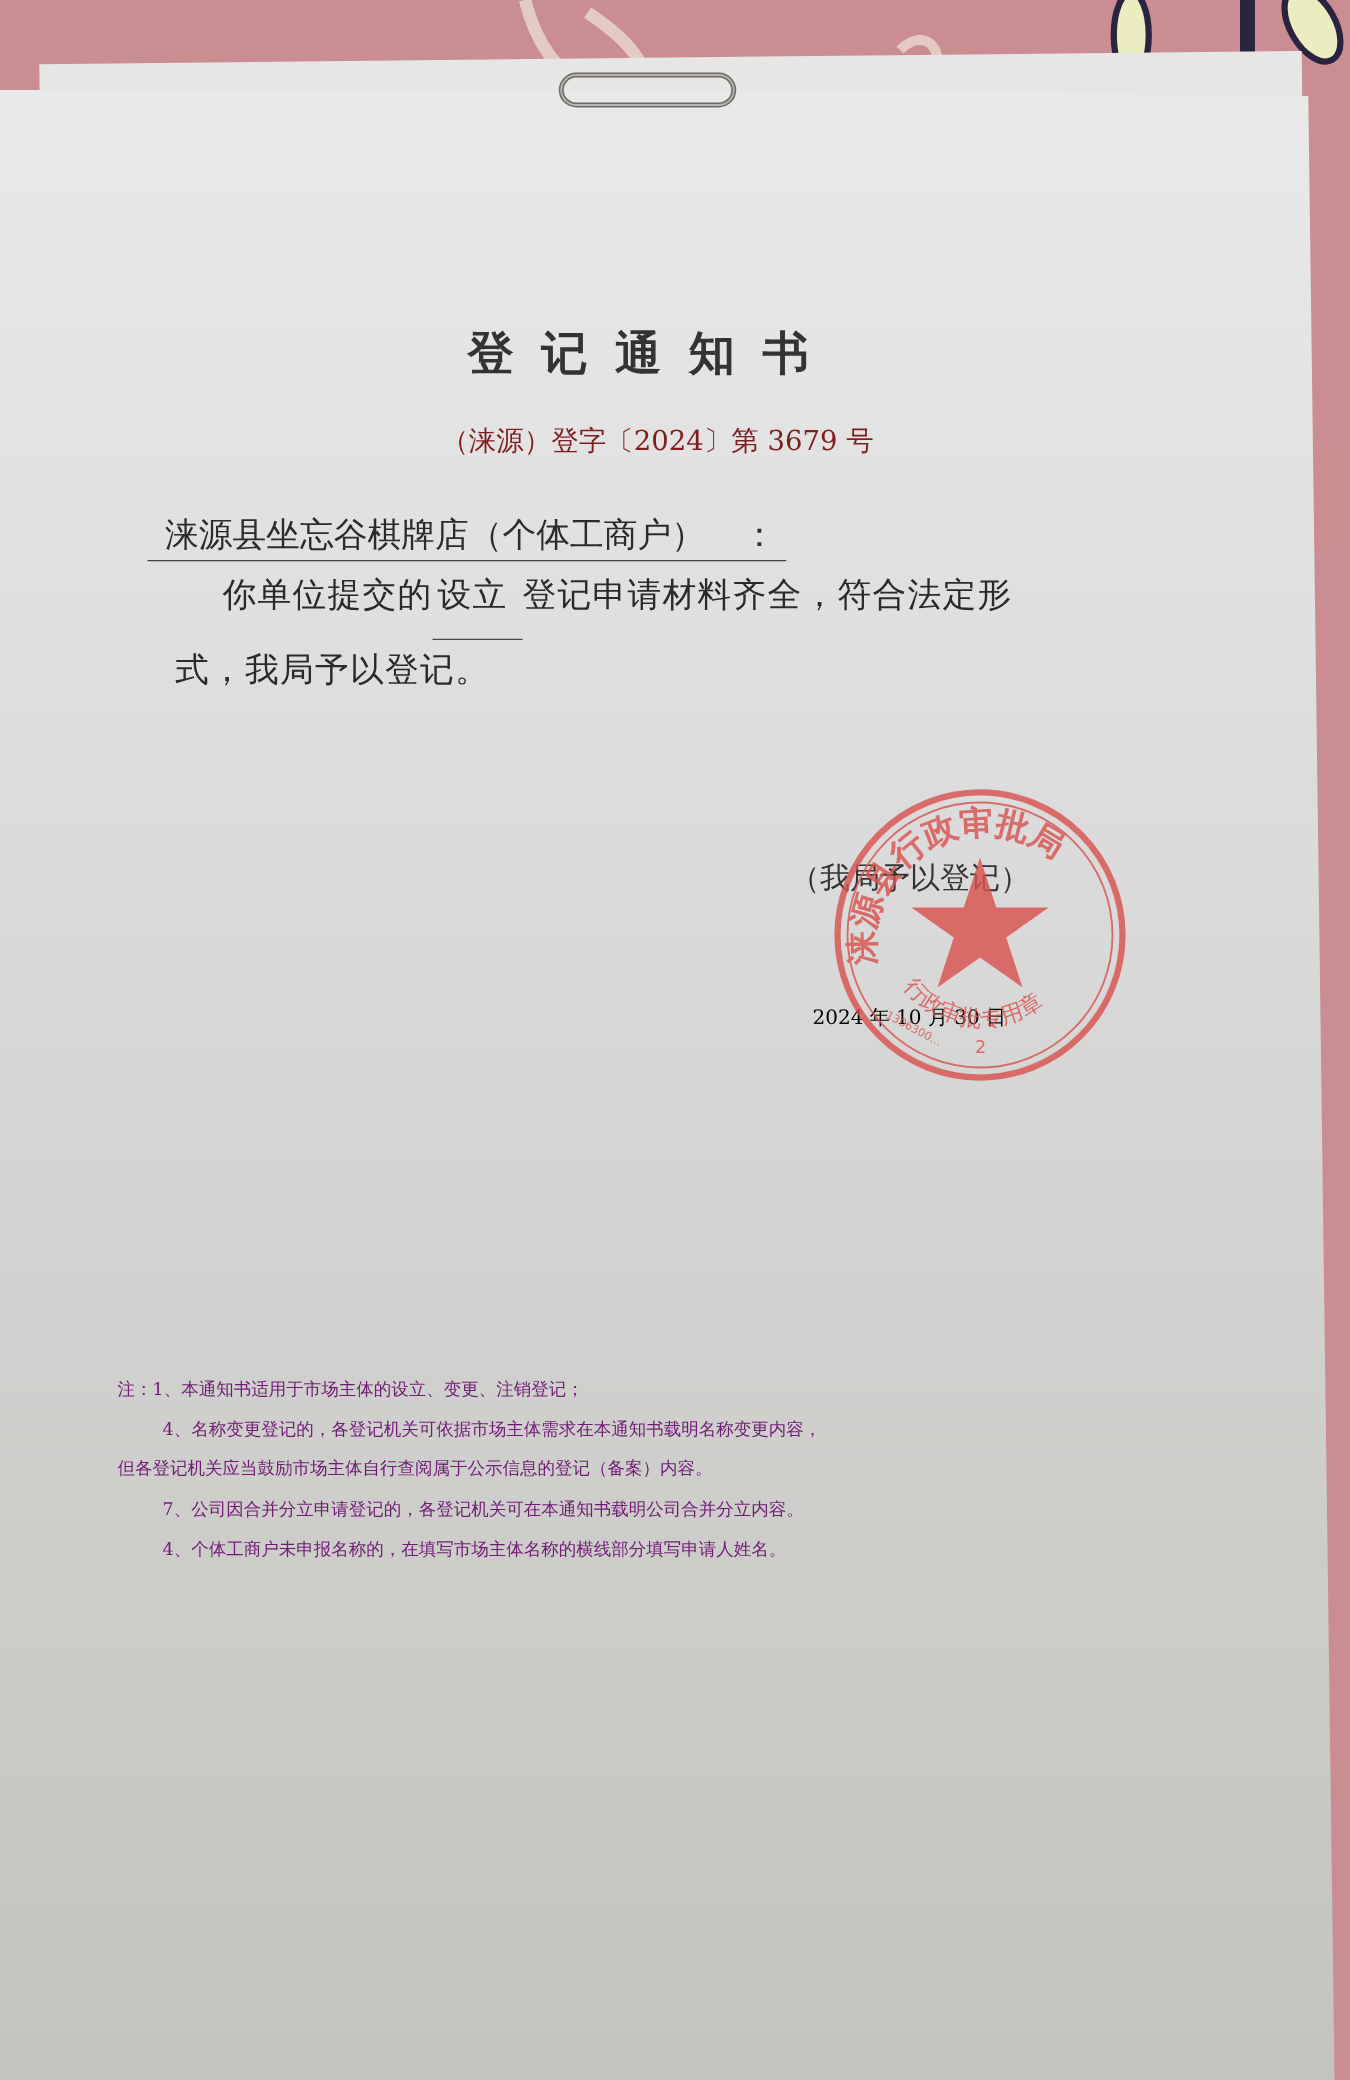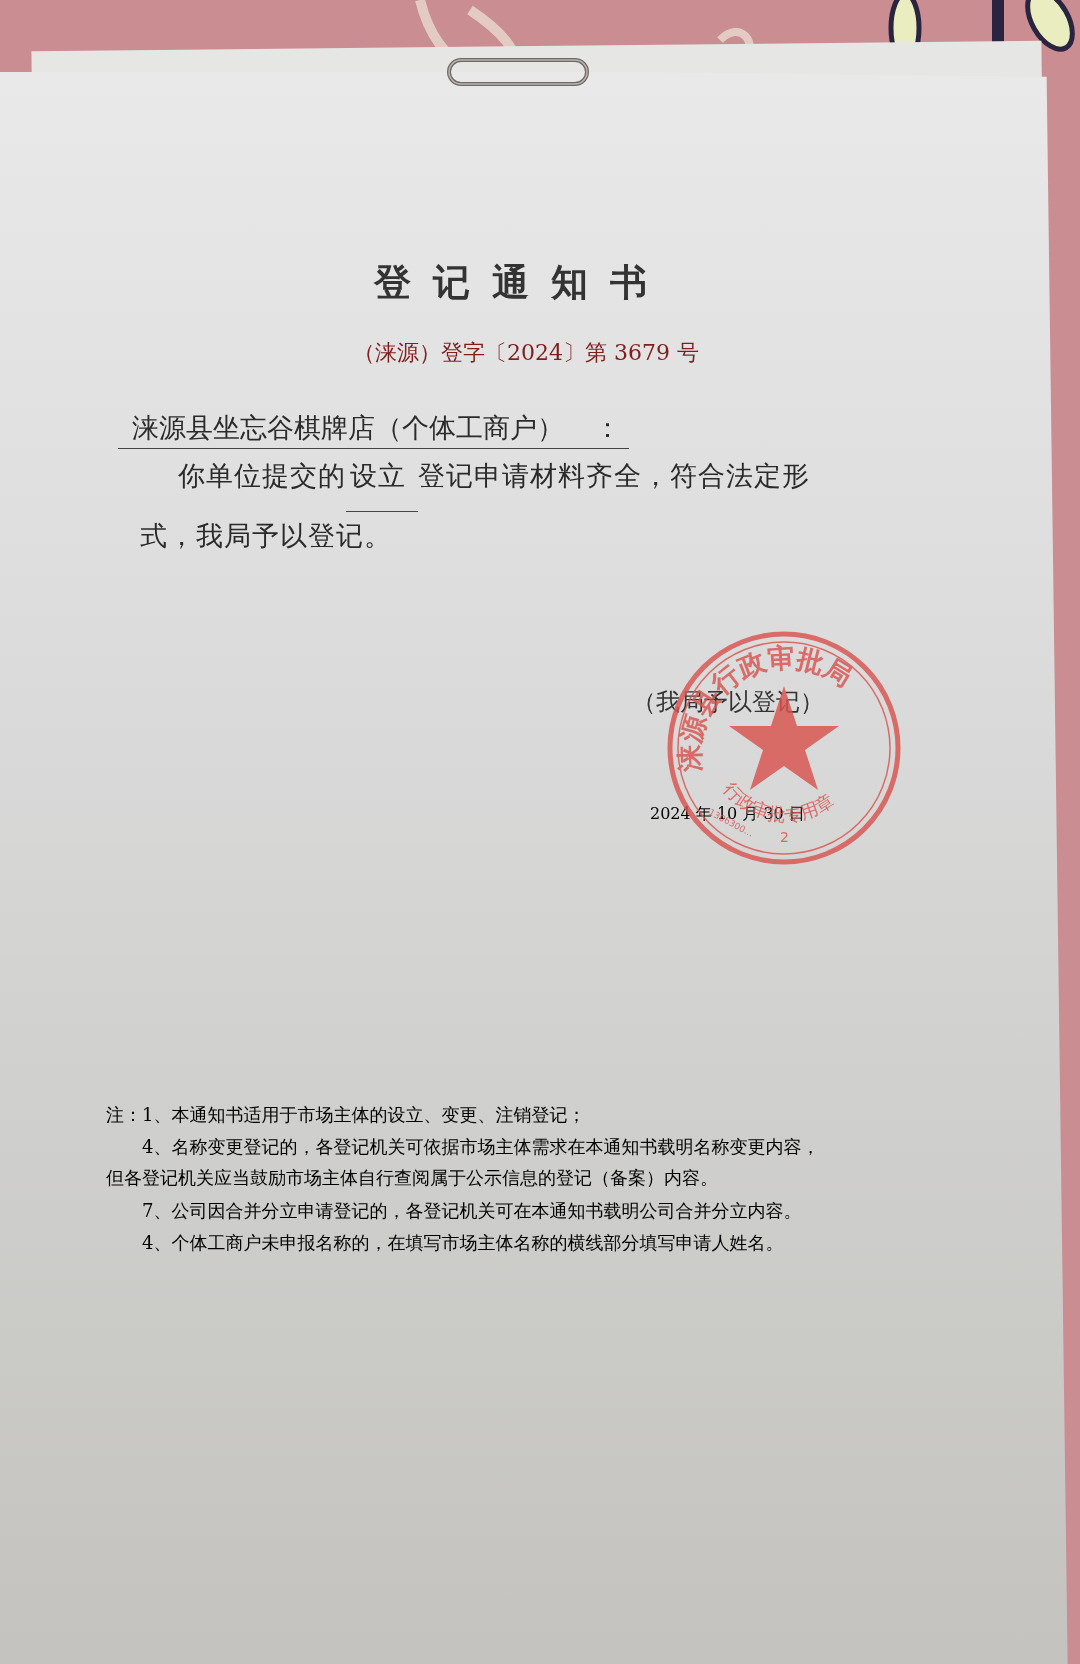--- a/index.html
+++ b/index.html
@@ -23,21 +23,21 @@
   .title { left:374px; top:258px; font-size:37px; letter-spacing:22px; font-family:"DejaVu Sans", sans-serif; font-weight:bold; color:#333; }
   .docno { left:353px; top:338px; font-size:22px; color:#7f1d1d; }
   .recipient { left:118px; top:410px; font-size:27px; color:#2b2b2b; border-bottom:1.5px solid #444; padding:0 8px 2px 14px; }
   .recipient .colon { margin-left:30px; }
   .body1 { left:178px; top:458px; font-size:27px; letter-spacing:1px; }
   .body1 .blank { display:inline-block; border-bottom:1.5px solid #444; padding:0 12px 17px 4px; }
   .body2 { left:116px; top:518px; font-size:27px; letter-spacing:1px;margin-left:24px; }
   .seal-label { left:632px; top:686px; font-size:24px; color:#333; }
   .date { left:650px; top:804px; font-size:16px; color:#000000;text-align:center; }
   .stamp { position:absolute; left:664px; top:628px; width:240px; height:240px; opacity:0.82; }
-  .notes { left:94px; font-size:18px; color:#000000;margin-left:12px; }
+  .notes { left:94px; font-size:14px; color:#701a75; }
   .n1 { top:1103px; }
   .n2 { top:1135px; left:130px; }
   .n3 { top:1166px; }
   .n4 { top:1199px; left:130px; }
   .n5 { top:1231px; left:130px; }
 </style>
 </head>
 <body>
 
 <svg class="bg-pattern" viewBox="0 0 1080 90">

